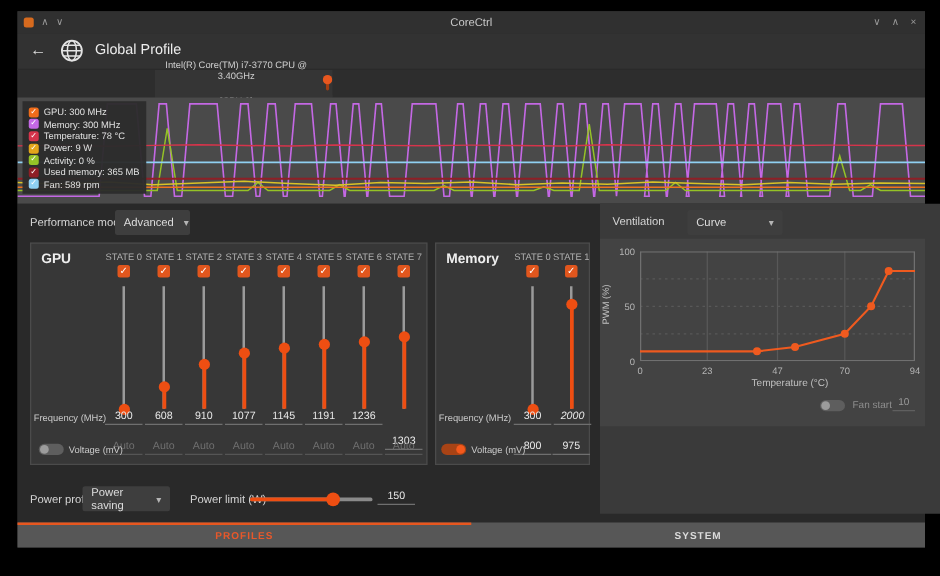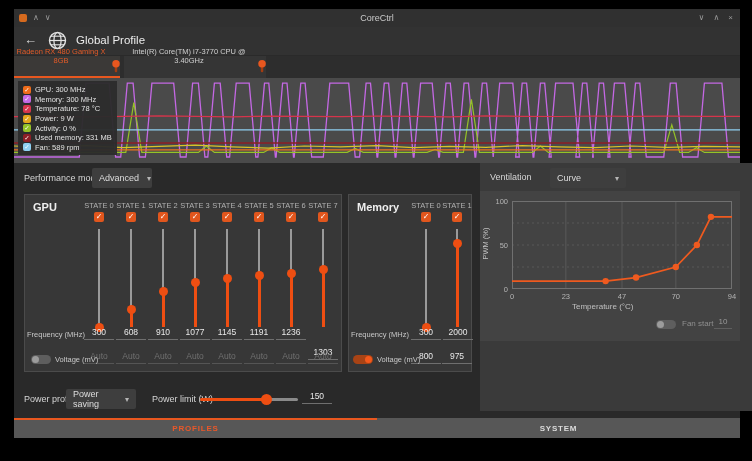--- a/index.html
+++ b/index.html
@@ -75,21 +75,21 @@
 
   
   .vent{position:absolute;left:466px;top:0;width:307px;height:248px;background:#3a3a3a}
   .vent-label{position:absolute;left:10px;top:9px}
   .dd-vent{left:70px;top:5px;width:76px}
   .vent-chartbg{position:absolute;left:0;top:28px;width:260px;height:150px;background:#434343}
   .fan-svg{position:absolute;left:32px;top:38px}
   .ytick{position:absolute;width:20px;text-align:right;font-size:7.5px;color:#b5b5b5}
   .xtick{position:absolute;width:24px;text-align:center;font-size:7.5px;color:#b5b5b5;top:129px}
   .ylab{position:absolute;left:-25px;top:76px;width:60px;text-align:center;font-size:7.5px;color:#c0c0c0;transform:rotate(-90deg)}
-  .xlab{position:absolute;left:92px;top:139px;width:120px;font-size:8px;color:#c0c0c0}
+  .xlab{position:absolute;left:92px;top:139px;width:120px;text-align:center;font-size:8px;color:#c0c0c0}
   .fanstart-lab{position:absolute;left:202px;top:156px;font-size:8px;color:#8e8e8e;white-space:nowrap}
   .fanstart-val{position:absolute;left:234px;top:154px;width:18px;text-align:center;font-size:8px;color:#9a9a9a;border-bottom:1px solid #5f5f5f;padding-bottom:2px}
 
   
   .bottombar{flex:0 0 20px;background:#575757;position:relative}
   .bb-indicator{position:absolute;left:0;top:0;width:50%;height:2px;background:#e8571f}
   .bb-tab{position:absolute;top:2px;width:50%;height:18px;line-height:18px;text-align:center;font-size:8px;font-weight:bold;letter-spacing:.8px}
   .bb-tab.sel{left:0;color:#e8582a}
   .bb-tab.unsel{left:50%;color:#dcdcdc}
 </style>
@@ -120,28 +120,20 @@
         <ellipse cx="9.5" cy="9.5" rx="3.6" ry="8" fill="none" stroke="#e3e3e3" stroke-width="1.2"></ellipse>
         <line x1="1.5" y1="9.5" x2="17.5" y2="9.5" stroke="#e3e3e3" stroke-width="1.2"></line>
         <line x1="3" y1="5.2" x2="16" y2="5.2" stroke="#e3e3e3" stroke-width="1.1"></line>
         <line x1="3" y1="13.8" x2="16" y2="13.8" stroke="#e3e3e3" stroke-width="1.1"></line>
       </svg>
     </span>
     <span class="page-title">Global Profile</span>
   </div>
 
   <div class="devtabs">
-    <div class="devtab sel">
-      <span class="txt"><span>Radeon RX 480 Gaming X 8GB</span><br>
-      <span>[GPU 0]</span></span>
-      <svg width="9" height="15" viewBox="0 0 9 15">
-        <rect x="3.1" y="7" width="2.8" height="7" rx="1.4" fill="#a33d12"></rect>
-        <circle cx="4.5" cy="4.4" r="4.2" fill="#e8571f"></circle>
-      </svg>
-    </div>
     <div class="devtab unsel">
       <span class="txt"><span>Intel(R) Core(TM) i7-3770 CPU @ 3.40GHz</span><br>
       <span>[CPU 0]</span></span>
       <svg width="9" height="15" viewBox="0 0 9 15">
         <rect x="3.1" y="7" width="2.8" height="7" rx="1.4" fill="#a33d12"></rect>
         <circle cx="4.5" cy="4.4" r="4.2" fill="#e8571f"></circle>
       </svg>
     </div>
   </div>
 
@@ -171,21 +163,21 @@
         <div class="leg-row">
           <span class="leg-box" style="background: rgb(227, 165, 27);">✓</span>
           <span class="leg-lab">Power: 9 W</span>
         </div>
         <div class="leg-row">
           <span class="leg-box" style="background: rgb(149, 194, 39);">✓</span>
           <span class="leg-lab">Activity: 0 %</span>
         </div>
         <div class="leg-row">
           <span class="leg-box" style="background: rgb(142, 31, 38);">✓</span>
-          <span class="leg-lab">Used memory: 331 MB</span>
+          <span class="leg-lab">Used memory: 365 MB</span>
         </div>
         <div class="leg-row">
           <span class="leg-box" style="background: rgb(143, 208, 242);">✓</span>
           <span class="leg-lab">Fan: 589 rpm</span>
         </div>
       </div>
   </div>
 
   <div class="content">
     <span class="lbl perf-label">Performance mode</span>
@@ -284,21 +276,21 @@
           <div class="vhandle" style="top: 121.5px;"></div>
           <div class="uval" style="left: 2px; top: 126px;">300</div>
           <div class="uval" style="left: 2px; top: 150px;">800</div>
         </div>
         <div class="stcol" style="left: 91px; height: 162px;">
           <div class="st-label">STATE 1</div>
           <div class="st-check">✓</div>
           <div class="vtrack"></div>
           <div class="vfill" style="top: 42.7px; height: 83.3px;"></div>
           <div class="vhandle" style="top: 38.2px;"></div>
-          <div class="uval" style="left: 3px; top: 126px;">2000</div>
+          <div class="uval" style="left: 3px; top: 126px; font-style: italic;">2000</div>
           <div class="uval" style="left: 2px; top: 150px;">975</div>
         </div>
         <div class="rowlab" style="left: 2px; top: 135px; width: 58px;">Frequency (MHz)</div>
         <div class="toggle on" style="left: 4px; top: 160px;">
           <div class="knob"></div>
         </div>
         <div class="rowlab" style="left: 28px; top: 160px; text-align: left;">Voltage (mV)</div>
       </div>
 
     <div class="power-row">

